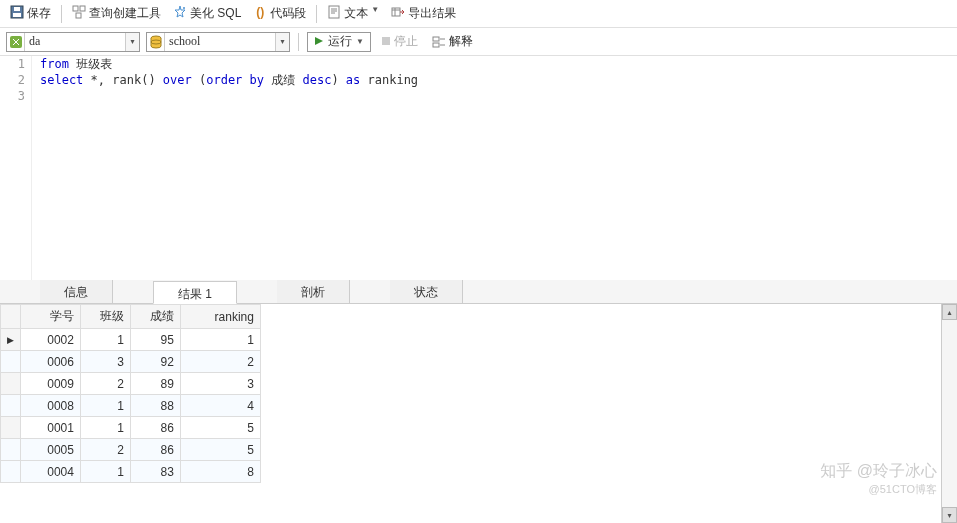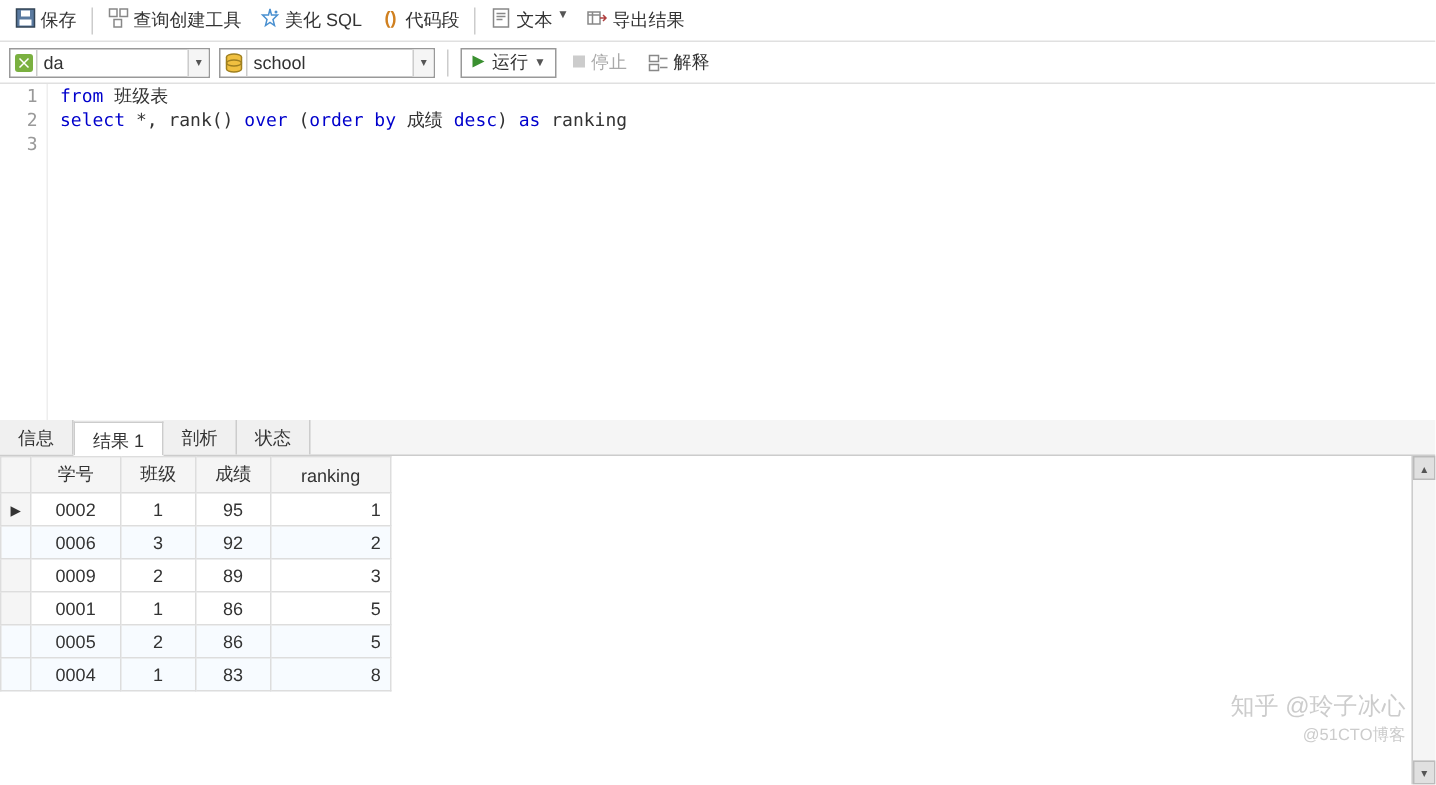--- a/index.html
+++ b/index.html
@@ -4,40 +4,40 @@
 <style>
 * { margin: 0; padding: 0; box-sizing: border-box; }
 body { font-family: "Microsoft YaHei", Arial, sans-serif; font-size: 12px; background: #fff; color: #333; width: 957px; height: 523px; overflow: hidden; position: relative; }
 .toolbar { height: 28px; display: flex; align-items: center; gap: 4px; padding: 0 6px; border-bottom: 1px solid #e0e0e0; }
 .toolbar-item { display: flex; align-items: flex-start; gap: 3px; padding: 2px 4px; cursor: pointer; }
 .sep { width: 1px; height: 18px; background: #ccc; margin: 0 2px; }
 .icon { width: 14px; height: 14px; display: inline-flex; align-items: center; justify-content: center; }
 .dropdown-row { height: 28px; display: flex; align-items: center; gap: 6px; padding: 0 6px; border-bottom: 1px solid #e0e0e0; }
 .combo { display: flex; align-items: center; border: 1px solid #999; height: 20px; background: #fff; }
 .combo-icon { width: 18px; height: 18px; display: flex; align-items: center; justify-content: center; border-right: 1px solid #ccc; }
-.combo-text { padding: 0 4px; min-width: 100px; }
+.combo-text { padding: 0 4px; min-width: 100px; font-family: Liberation Serif, serif; }
 .combo-text2 { min-width: 110px; }
 .combo-arrow { width: 14px; height: 18px; display: flex; align-items: center; justify-content: center; border-left: 1px solid #ccc; background: #f5f5f5; font-size: 8px; color: #555; }
 .run-btn { display: flex; align-items: center; gap: 4px; border: 1px solid #999; padding: 1px 6px; height: 20px; cursor: pointer; }
 .action-item { display: flex; align-items: center; gap: 3px; padding: 2px 4px; cursor: pointer; }
 .disabled { color: #aaa; }
 .editor { display: flex; height: 224px; background: #fff; font-family: Consolas, monospace; font-size: 12px; }
 .gutter { width: 32px; text-align: right; color: #999; padding-right: 6px; background: #fff; border-right: 1px solid #eee; }
 .gutter div { height: 16px; line-height: 16px; }
 .code { padding-left: 8px; }
 .code div { height: 16px; line-height: 16px; white-space: pre; }
 .kw { color: #0000cc; }
 .fn { color: #333; }
 .tabs { display: flex; border-bottom: 1px solid #ccc; background: #f5f5f5; height: 24px; }
-.tab { padding: 4px 12px; border-right: 1px solid #ccc; cursor: pointer; background: #f0f0f0; }
+.tab { padding: 4px 24px; border-right: 1px solid #ccc; cursor: pointer; background: #f0f0f0; margin-left: 40px; }
 .tab.active { background: #fff; border-top: 1px solid #ccc; border-left: 1px solid #ccc; border-bottom: 1px solid #fff; position: relative; top: 1px; }
 .result-area { display: flex; height: 219px; }
 .grid { flex: 0 0 auto; }
 .grid table { border-collapse: collapse; }
-.grid th, .grid td { border: 1px solid #ddd; padding: 3px 6px; text-align: center; height: 22px; font-weight: normal; }
+.grid th, .grid td { border: 1px solid #ddd; padding: 3px 6px; text-align: right; height: 22px; font-weight: normal; }
 .grid th { background: #f5f5f5; }
 .grid td.num { text-align: right; }
 .col0 { width: 60px; }
 .col1 { width: 50px; }
 .col2 { width: 50px; }
 .col3 { width: 80px; text-align: right; }
 .row-marker { width: 10px; background: #f5f5f5; border: 1px solid #ddd; font-size: 9px; text-align: center; }
 .grid tr.alt td { background: #f7fbff; }
 .scrollbar-v { width: 16px; background: #f0f0f0; border-left: 1px solid #ccc; margin-left: auto; display: flex; flex-direction: column; }
 .scroll-btn { height: 16px; background: #e0e0e0; border: 1px solid #bbb; display: flex; align-items: center; justify-content: center; font-size: 8px; color: #555; }
@@ -205,20 +205,27 @@
             <td class="col2">92</td>
             <td class="col3 num">2</td>
           </tr>
           <tr>
             <td class="row-marker"></td>
             <td class="col0">0009</td>
             <td class="col1">2</td>
             <td class="col2">89</td>
             <td class="col3 num">3</td>
           </tr>
+          <tr class="alt">
+            <td class="row-marker"></td>
+            <td class="col0">0008</td>
+            <td class="col1">1</td>
+            <td class="col2">88</td>
+            <td class="col3 num">4</td>
+          </tr>
           <tr>
             <td class="row-marker"></td>
             <td class="col0">0001</td>
             <td class="col1">1</td>
             <td class="col2">86</td>
             <td class="col3 num">5</td>
           </tr>
           <tr class="alt">
             <td class="row-marker"></td>
             <td class="col0">0005</td>

